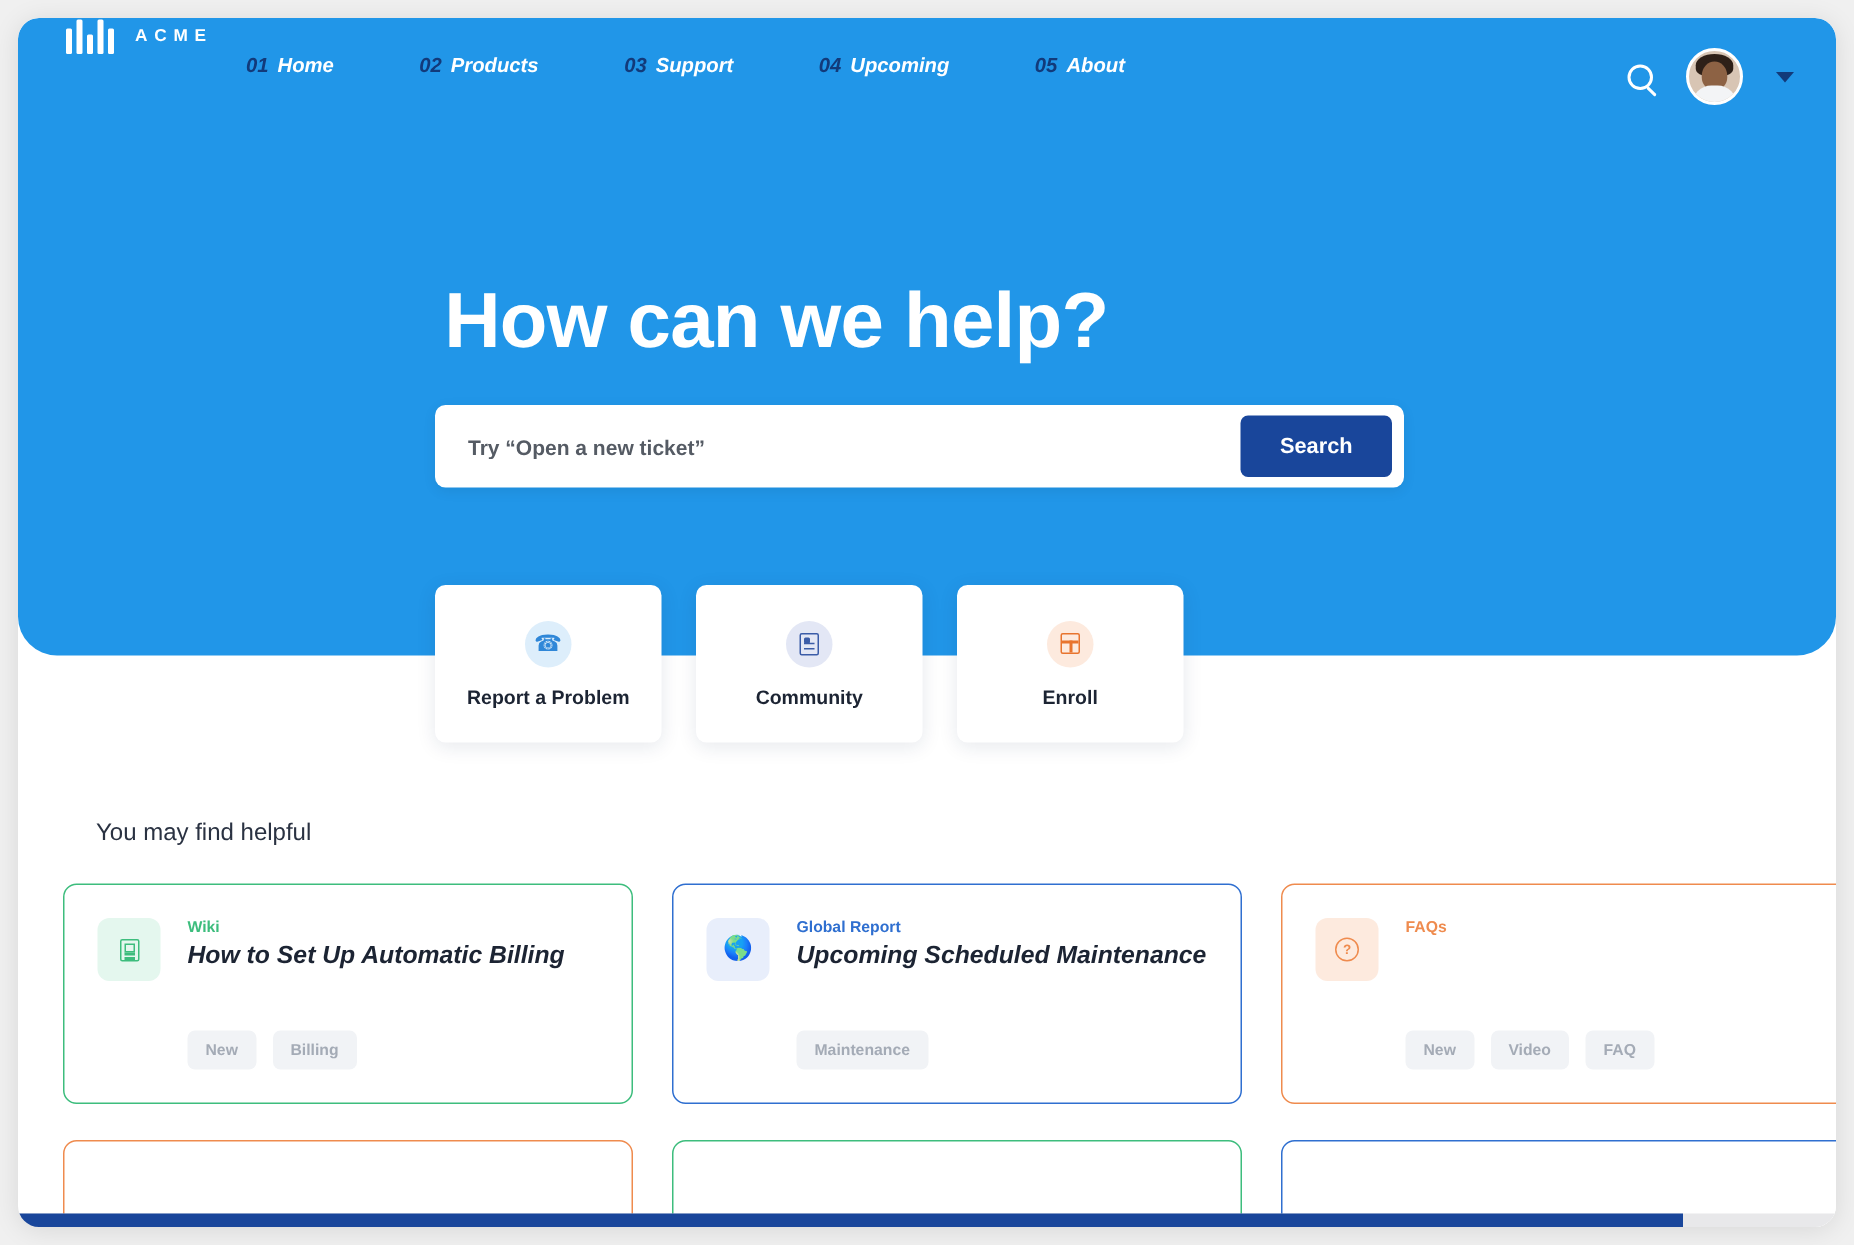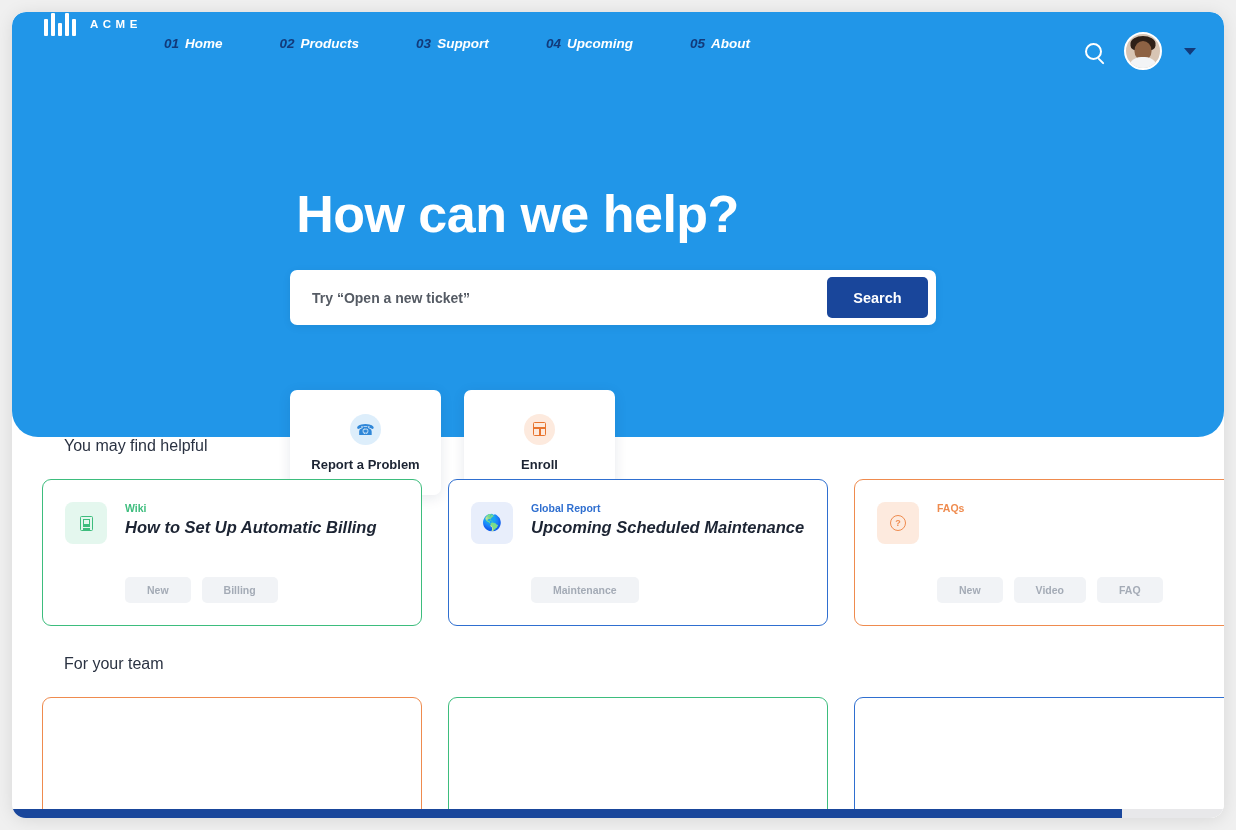--- a/index.html
+++ b/index.html
@@ -418,21 +418,21 @@
     left: 82px;
     bottom: 22px;
     display: flex;
     gap: 11px;
   }
   .tag {
     background: #f1f3f6;
     color: #a4abb6;
     font-size: 10.5px;
     font-weight: bold;
-    padding: 7px 22px;
+    padding: 7px 12px;
     border-radius: 5px;
   }
 
   
   #hscrollbar {
     position: absolute;
     left: 0;
     bottom: 0;
     width: 1212px;
     height: 9px;
@@ -512,33 +512,39 @@
     <div id="quick-actions">
 
 
       <div class="qa-card">
         <div class="qa-icon" style="background:#ddeefb;color:#2f87d8">
             <span class="g-phone">☎</span>
           </div>
         <div class="qa-label">Report a Problem</div>
       </div>
 
+      <div class="qa-card">
+        <div class="qa-icon" style="background:#e3e7f5;color:#3b5ca8">
+            <span class="g-card"></span>
+          </div>
+        <div class="qa-label">Community</div>
+      </div>
 
       <div class="qa-card">
         <div class="qa-icon" style="background:#fdeade;color:#e8742e">
             <span class="g-grid"></span>
           </div>
         <div class="qa-label">Enroll</div>
       </div>
     </div>
   </div>
 
   <div id="content">
 
-    <div style="" class="section-title">You may find helpful</div>
+    <div style="margin-top:110px" class="section-title">You may find helpful</div>
 
     <div class="card-row" style="margin-top:24px">
 
       <div class="rec-card" style="border-color:#3dbd7d">
         <div class="rec-head">
           <div class="rec-thumb" style="background:#e4f7ee;color:#3dbd7d">
               <span class="g-wiki"></span>
             </div>
           <div>
             <div class="rec-cat" style="color:#3dbd7d">Wiki</div>
@@ -576,21 +582,20 @@
           </div>
         </div>
         <div class="rec-tags">
           <span class="tag">New</span>
           <span class="tag">Video</span>
           <span class="tag">FAQ</span>
         </div>
       </div>
     </div>
 
-    <div style="margin-top:29px" class="section-title">For your team</div>
 
     <div class="card-row" style="margin-top:24px">
 
       <div class="rec-card" style="border-color:#ef8b4e">
         
       </div>
 
       <div class="rec-card" style="border-color:#3dbd7d">
         
       </div>

